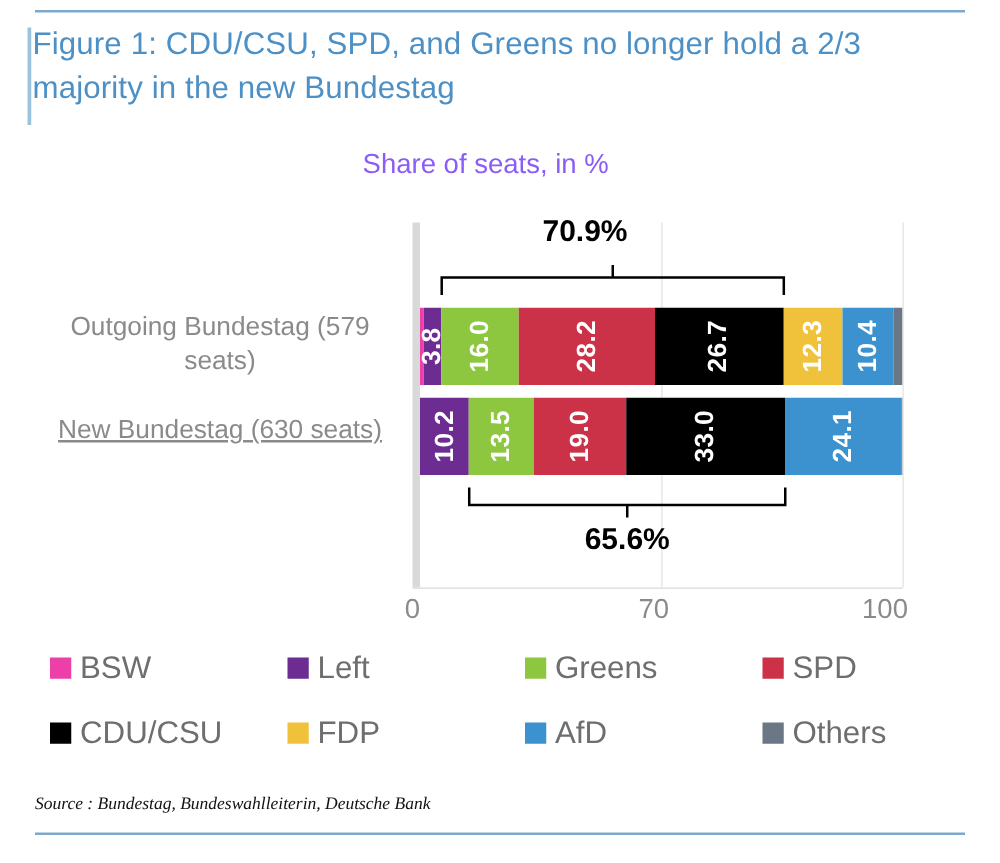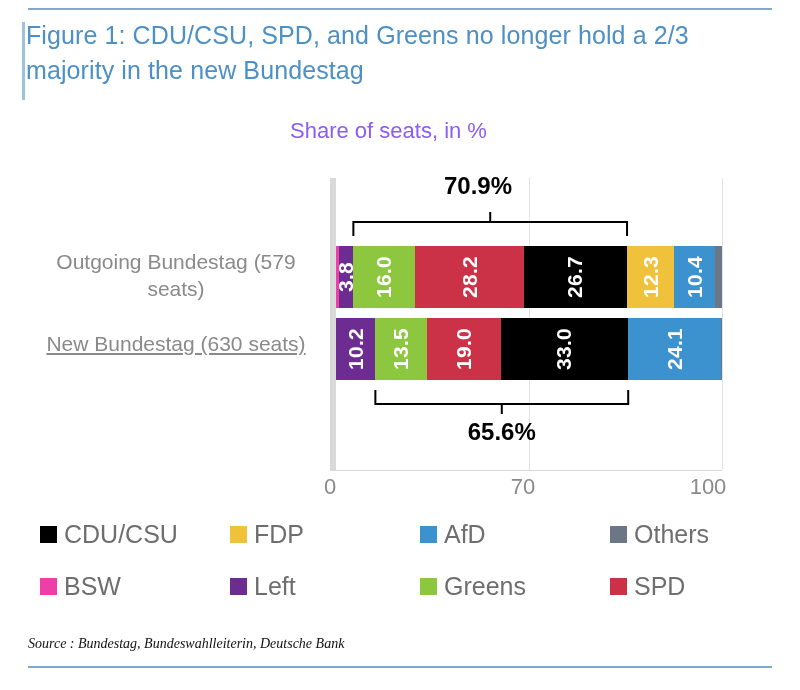--- a/index.html
+++ b/index.html
@@ -259,64 +259,64 @@
       <div class="seg" style="width: 0.772px; background: rgb(107, 119, 133);"></div>
     </div>
 
   <svg class="bracket-svg" id="bracket-svg-top" width="390" height="34">
       <path d="M 17.37 24 L 17.37 10 L 154.207 10 M 154.207 10 L 291.044 10 L 291.044 24 M 154.207 10 L 154.207 0" stroke="#000" stroke-width="2" fill="none"></path>
     </svg>
   <svg class="bracket-svg" id="bracket-svg-bottom" width="390" height="34">
       <path d="M 39.372 8 L 39.372 22 L 165.787 22 M 165.787 22 L 292.202 22 L 292.202 8 M 165.787 22 L 165.787 32" stroke="#000" stroke-width="2" fill="none"></path>
     </svg>
 
-  <div class="bracket-label" id="bracket-label-top" style="left: 478px;">70.9%</div>
+  <div class="bracket-label" id="bracket-label-top" style="left: 468px;">70.9%</div>
   <div class="bracket-label" id="bracket-label-bottom" style="left: 501.787px;">65.6%</div>
 
   <div id="x-axis-line"></div>
   <div id="xticks">
       <div class="xtick-label" style="left: 330px;">0</div>
       <div class="xtick-label" style="left: 523px;">70</div>
       <div class="xtick-label" style="left: 708px;">100</div>
     </div>
 </div>
 
 <div id="legend">
     <div class="legend-row" style="position: relative;">
       <div class="legend-item" style="position: absolute; left: 0px;">
+        <span class="legend-swatch" style="background: rgb(236, 63, 168);"></span>
+        <span class="legend-text">BSW</span>
+      </div>
+      <div class="legend-item" style="position: absolute; left: 190px;">
+        <span class="legend-swatch" style="background: rgb(109, 44, 145);"></span>
+        <span class="legend-text">Left</span>
+      </div>
+      <div class="legend-item" style="position: absolute; left: 380px;">
+        <span class="legend-swatch" style="background: rgb(141, 198, 63);"></span>
+        <span class="legend-text">Greens</span>
+      </div>
+      <div class="legend-item" style="position: absolute; left: 570px;">
+        <span class="legend-swatch" style="background: rgb(204, 50, 71);"></span>
+        <span class="legend-text">SPD</span>
+      </div>
+    </div>
+    <div class="legend-row" style="position: relative;">
+      <div class="legend-item" style="position: absolute; left: 0px;">
         <span class="legend-swatch" style="background: rgb(0, 0, 0);"></span>
         <span class="legend-text">CDU/CSU</span>
       </div>
       <div class="legend-item" style="position: absolute; left: 190px;">
         <span class="legend-swatch" style="background: rgb(240, 194, 60);"></span>
         <span class="legend-text">FDP</span>
       </div>
       <div class="legend-item" style="position: absolute; left: 380px;">
         <span class="legend-swatch" style="background: rgb(60, 146, 206);"></span>
         <span class="legend-text">AfD</span>
       </div>
       <div class="legend-item" style="position: absolute; left: 570px;">
         <span class="legend-swatch" style="background: rgb(107, 119, 133);"></span>
         <span class="legend-text">Others</span>
       </div>
     </div>
-    <div class="legend-row" style="position: relative;">
-      <div class="legend-item" style="position: absolute; left: 0px;">
-        <span class="legend-swatch" style="background: rgb(236, 63, 168);"></span>
-        <span class="legend-text">BSW</span>
-      </div>
-      <div class="legend-item" style="position: absolute; left: 190px;">
-        <span class="legend-swatch" style="background: rgb(109, 44, 145);"></span>
-        <span class="legend-text">Left</span>
-      </div>
-      <div class="legend-item" style="position: absolute; left: 380px;">
-        <span class="legend-swatch" style="background: rgb(141, 198, 63);"></span>
-        <span class="legend-text">Greens</span>
-      </div>
-      <div class="legend-item" style="position: absolute; left: 570px;">
-        <span class="legend-swatch" style="background: rgb(204, 50, 71);"></span>
-        <span class="legend-text">SPD</span>
-      </div>
-    </div>
   </div>
 
 <div id="source-note">Source : Bundestag, Bundeswahlleiterin, Deutsche Bank</div>
 <div id="bottom-rule"></div>
 
 </body></html>

